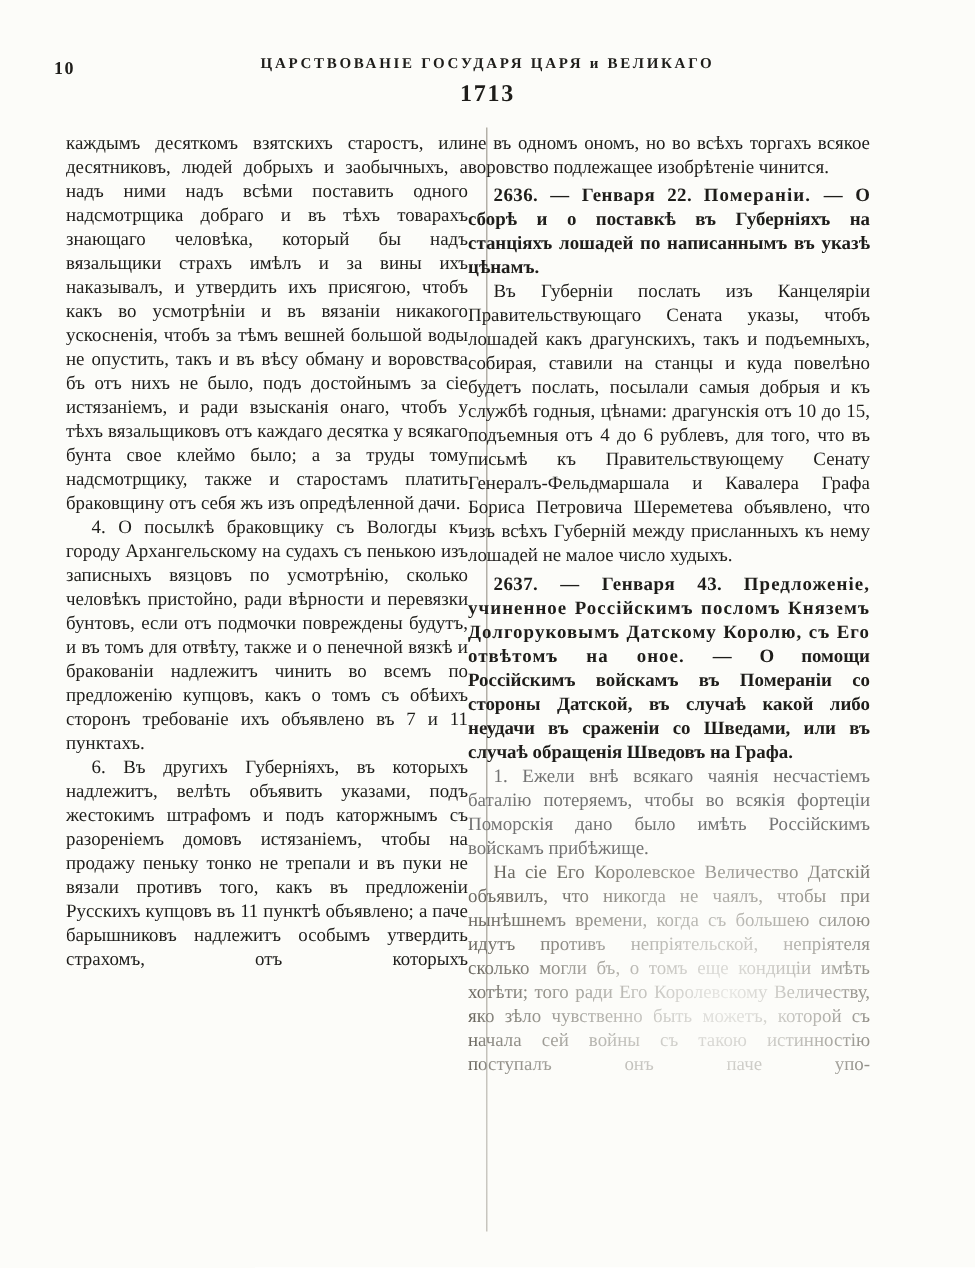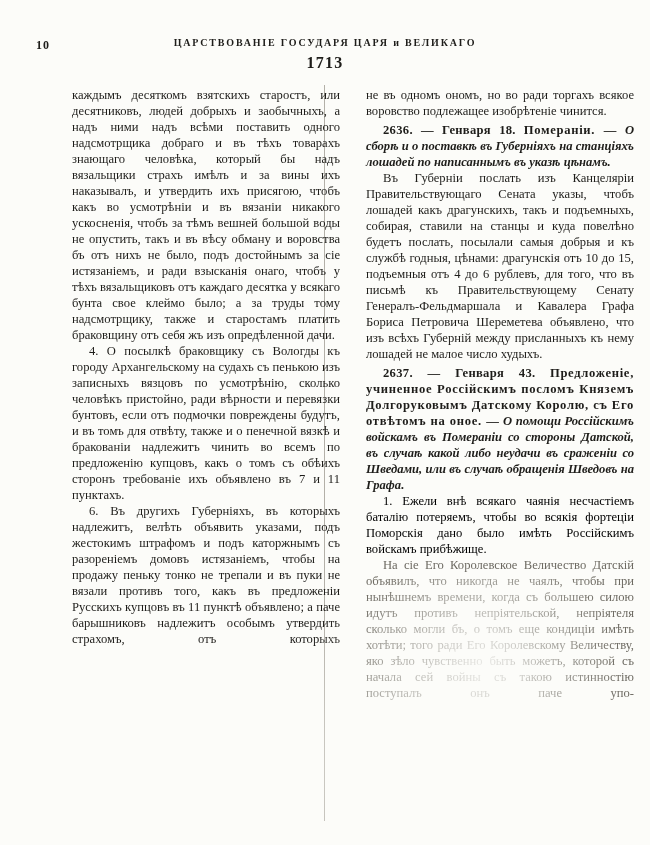--- a/index.html
+++ b/index.html
@@ -42,45 +42,44 @@
     font-size: 16px;
     font-weight: bold;
     letter-spacing: 1.2px;
   }
   .columns {
     position: absolute;
     top: 87px;
     left: 44px;
     width: 562px;
     display: flex;
-    justify-content: space-between;
-    margin-left: 28px;
+    justify-content: flex-start;
   }
   .column {
     width: 268px;
     font-size: 12.6px;
     line-height: 16px;
     text-align: justify;
   }
   .divider {
     position: absolute;
     top: 85px;
     left: 324px;
     width: 1px;
     height: 736px;
     background: #b3b0a8;
   }
   .para { margin: 0; }
   .indent { text-indent: 17px; }
   .entry { margin-top: 3px; font-weight: bold; }
   .num-date { font-weight: bold; letter-spacing: 0.3px; }
   .subject { letter-spacing: 0.7px; }
-  .entry-title { font-style: italic; }
+  .entry-title { }
   .endcut { text-align-last: justify; }
-  .dim { color: #000000; }
+  .dim { color: #737373; }
   .blurred { filter: blur(0.35px); color: #6d6a62; }
   .wash {
     position: absolute;
     right: 30px;
     bottom: 10px;
     width: 300px;
     height: 260px;
     pointer-events: none;
     background:
       radial-gradient(ellipse at 55% 35%, rgba(252,252,249,0.85) 0%, rgba(252,252,249,0.0) 60%),
@@ -102,24 +101,24 @@
 
   <div class="columns">
 
     <section class="column">
       <p class="para">каждымъ десяткомъ взятскихъ старостъ, или десятниковъ, людей добрыхъ и заобычныхъ, а надъ ними надъ всѣми поставить одного надсмотрщика добраго и въ тѣхъ товарахъ знающаго человѣка, который бы надъ вязальщики страхъ имѣлъ и за вины ихъ наказывалъ, и утвердить ихъ присягою, чтобъ какъ во усмотрѣніи и въ вязаніи никакого ускосненія, чтобъ за тѣмъ вешней большой воды не опустить, такъ и въ вѣсу обману и воровства бъ отъ нихъ не было, подъ достойнымъ за сіе истязаніемъ, и ради взысканія онаго, чтобъ у тѣхъ вязальщиковъ отъ каждаго десятка у всякаго бунта свое клеймо было; а за труды тому надсмотрщику, также и старостамъ платить браковщину отъ себя жъ изъ опредѣленной дачи.</p>
       <p class="para indent">4. О посылкѣ браковщику съ Вологды къ городу Архангельскому на судахъ съ пенькою изъ записныхъ вязцовъ по усмотрѣнію, сколько человѣкъ пристойно, ради вѣрности и перевязки бунтовъ, если отъ подмочки повреждены будутъ, и въ томъ для отвѣту, также и о пенечной вязкѣ и бракованіи надлежитъ чинить во всемъ по предложенію купцовъ, какъ о томъ съ обѣихъ сторонъ требованіе ихъ объявлено въ 7 и 11 пунктахъ.</p>
       <p class="para indent endcut">6. Въ другихъ Губерніяхъ, въ которыхъ надлежитъ, велѣть объявить указами, подъ жестокимъ штрафомъ и подъ каторжнымъ съ разореніемъ домовъ истязаніемъ, чтобы на продажу пеньку тонко не трепали и въ пуки не вязали противъ того, какъ въ предложеніи Русскихъ купцовъ въ 11 пунктѣ объявлено; а паче барышниковъ надлежитъ особымъ утвердить страхомъ, отъ которыхъ</p>
     </section>
 
     <section class="column">
-      <p class="para">не въ одномъ ономъ, но во ради торгахъ всякое воровство подлежащее изобрѣтеніе чинится.</p>
+      <p class="para">не въ одномъ ономъ, но во всѣхъ торгахъ всякое воровство подлежащее изобрѣтеніе чинится.</p>
 
       <p class="para indent entry">
-        <span class="num-date">2636. — Генваря 18.</span>
+        <span class="num-date">2636. — Генваря 22.</span>
         <span class="subject">Помераніи. —</span>
         <span class="entry-title">О сборѣ и о поставкѣ въ Губерніяхъ на станціяхъ лошадей по написаннымъ въ указѣ цѣнамъ.</span>
       </p>
 
       <p class="para indent">Въ Губерніи послать изъ Канцеляріи Правительствующаго Сената указы, чтобъ лошадей какъ драгунскихъ, такъ и подъемныхъ, собирая, ставили на станцы и куда повелѣно будетъ послать, посылали самыя добрыя и къ службѣ годныя, цѣнами: драгунскія отъ 10 до 15, подъемныя отъ 4 до 6 рублевъ, для того, что въ письмѣ къ Правительствующему Сенату Генералъ-Фельдмаршала и Кавалера Графа Бориса Петровича Шереметева объявлено, что изъ всѣхъ Губерній между присланныхъ къ нему лошадей не малое число худыхъ.</p>
 
       <p class="para indent entry">
         <span class="num-date">2637. — Генваря 43.</span>
         <span class="subject">Предложеніе, учиненное Россійскимъ посломъ Княземъ Долгоруковымъ Датскому Королю, съ Его отвѣтомъ на оное. —</span>
         <span class="entry-title">О помощи Россійскимъ войскамъ въ Помераніи со стороны Датской, въ случаѣ какой либо неудачи въ сраженіи со Шведами, или въ случаѣ обращенія Шведовъ на Графа.</span>

